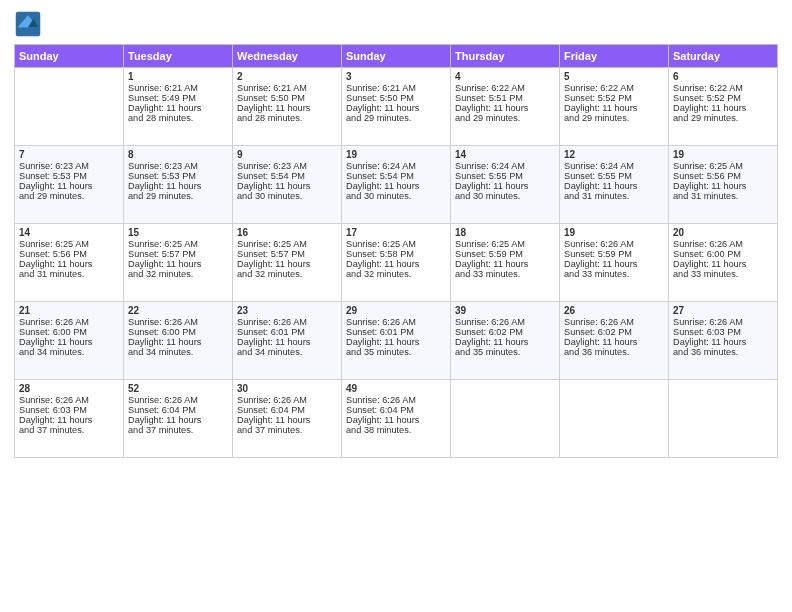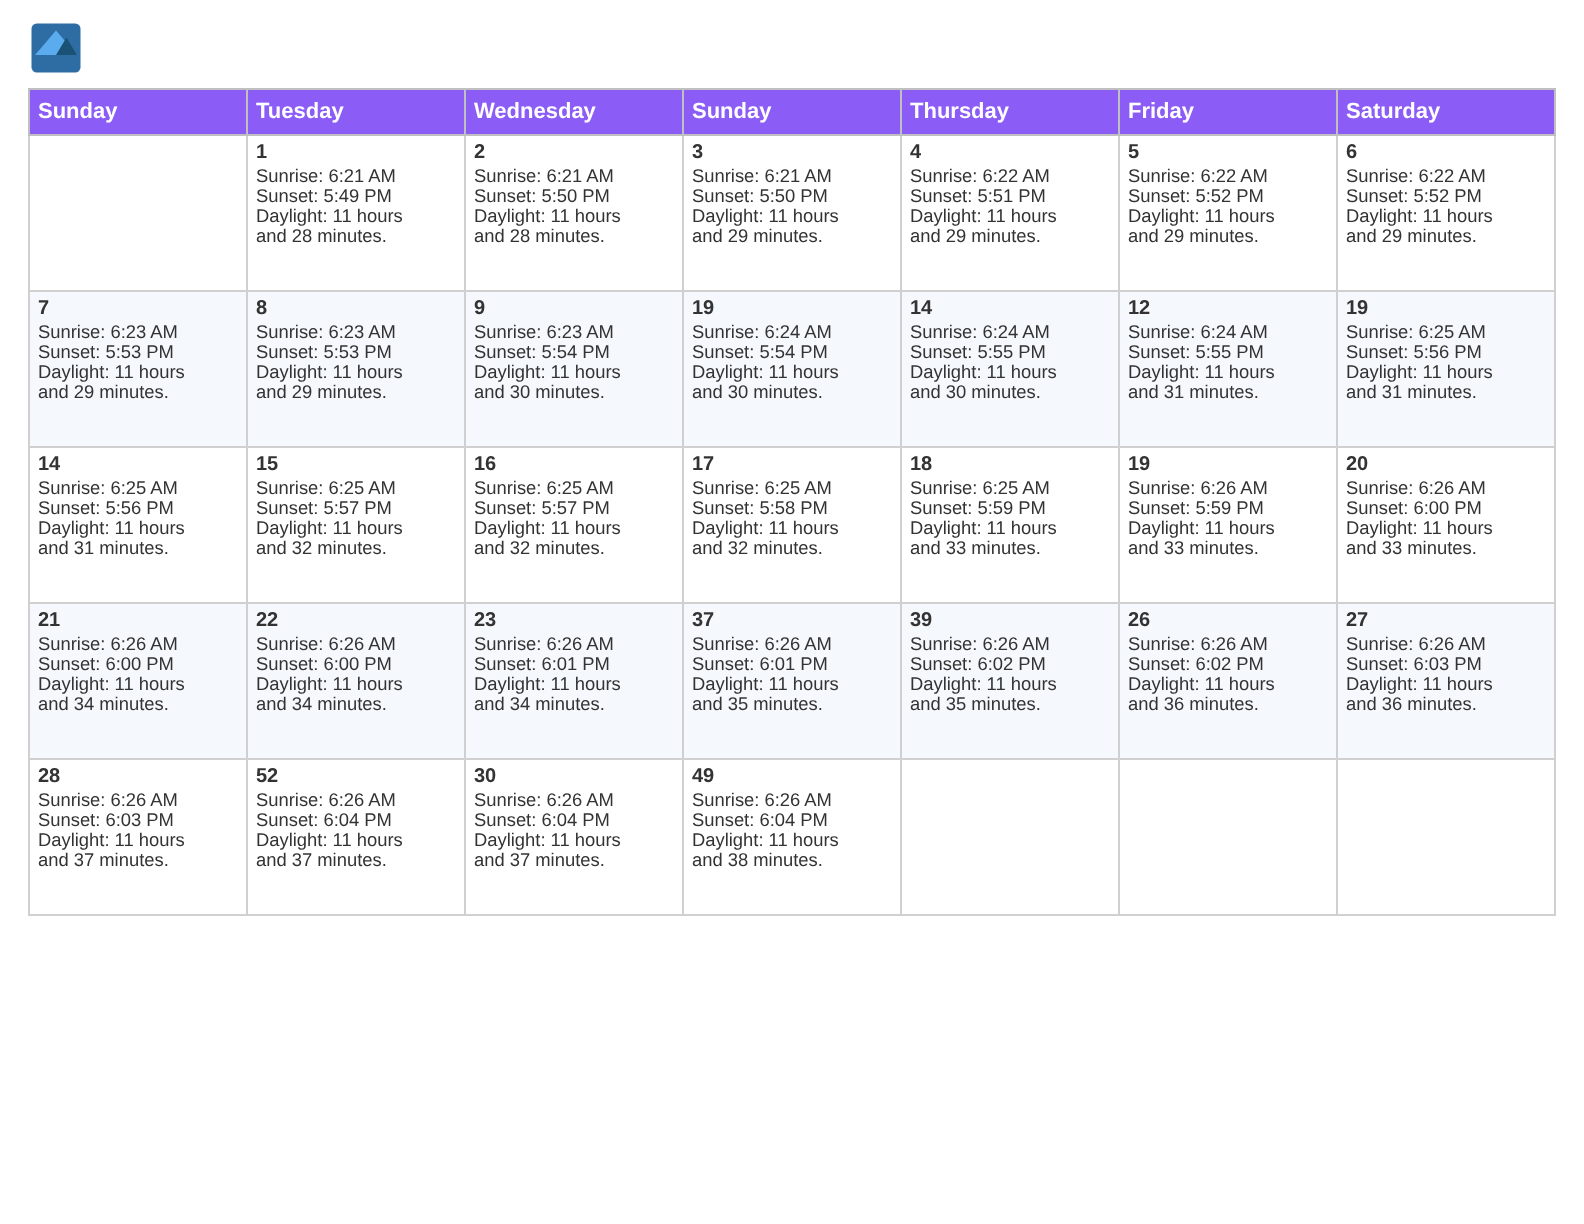--- a/index.html
+++ b/index.html
@@ -295,21 +295,21 @@
             <div>and 34 minutes.</div>
           </td>
           <td>
             <span class="day-number">23</span>
             <div>Sunrise: 6:26 AM</div>
             <div>Sunset: 6:01 PM</div>
             <div>Daylight: 11 hours</div>
             <div>and 34 minutes.</div>
           </td>
           <td>
-            <span class="day-number">37</span>
+            <span class="day-number">29</span>
             <div>Sunrise: 6:26 AM</div>
             <div>Sunset: 6:01 PM</div>
             <div>Daylight: 11 hours</div>
             <div>and 35 minutes.</div>
           </td>
           <td>
             <span class="day-number">39</span>
             <div>Sunrise: 6:26 AM</div>
             <div>Sunset: 6:02 PM</div>
             <div>Daylight: 11 hours</div>

